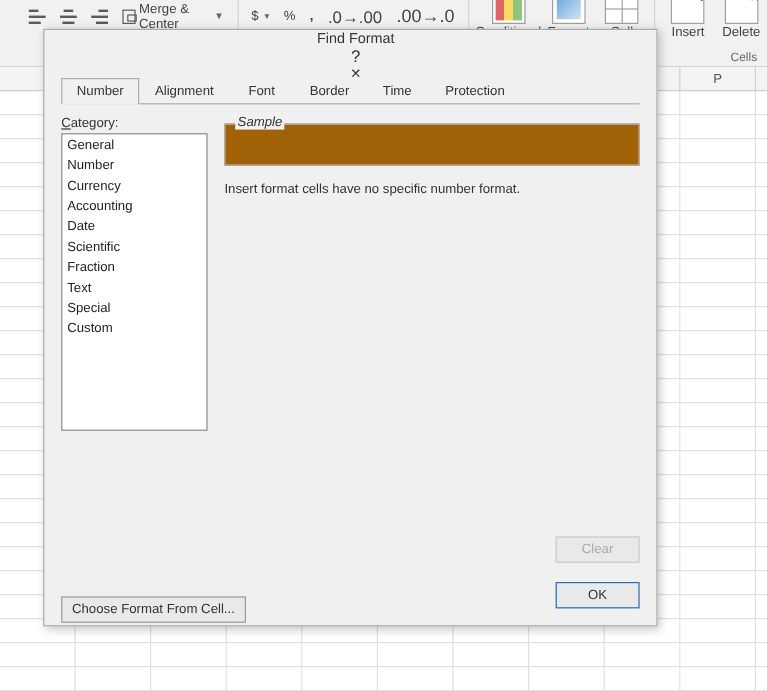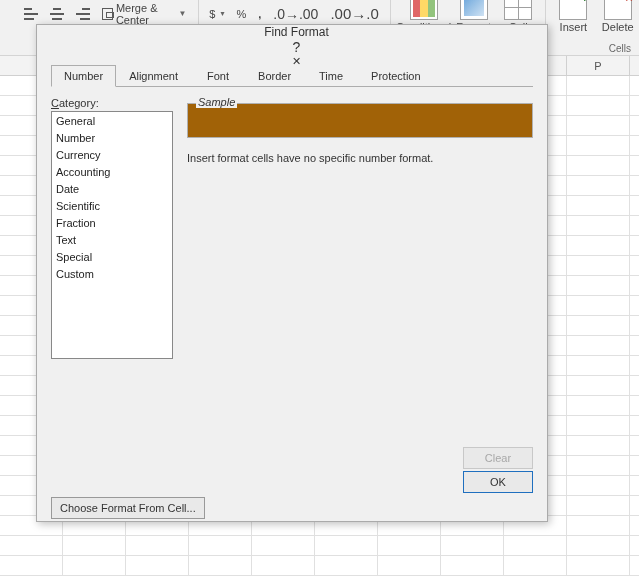--- a/index.html
+++ b/index.html
@@ -83,21 +83,21 @@
 .right-pane { flex:1; }
 .sample-box { border:1px solid #b0b0b0; padding:4px 8px 14px; margin-bottom:14px; position:relative; background:#a16207;font-style:italic;}
 .sample-box legend { color:#333; background:#f0f0f0; padding:0 2px; position:relative; top:-1px;}
 .desc { color:#333; }
 
 .btn { min-width:70px; height:22px; border:1px solid #999; background:#e9e9e9; color:#333; text-align:center; line-height:20px; cursor:default; padding:0 8px;}
 .btn.primary { border-color:#1f6fbf; }
 .btn.disabled { color:#a8a8a8; border-color:#c8c8c8; background:#e9e9e9; }
 .btn-row { position:absolute; right:14px; display:flex; gap:8px; }
 .btn-clear-row { bottom:52px;align-items:flex-end; }
-.btn-main-row { bottom:28px;border-radius:10px; }
+.btn-main-row { bottom:14px;border-radius:10px; }
 .btn-choose { position:absolute; left:14px; bottom:2px; }
 
 </style>
 </head>
 <body>
 
 <div class="ribbon">
   <div class="ribbon-row" style="padding-top:3px;">
     <div class="rbtn">
         <span class="align-icon al">

